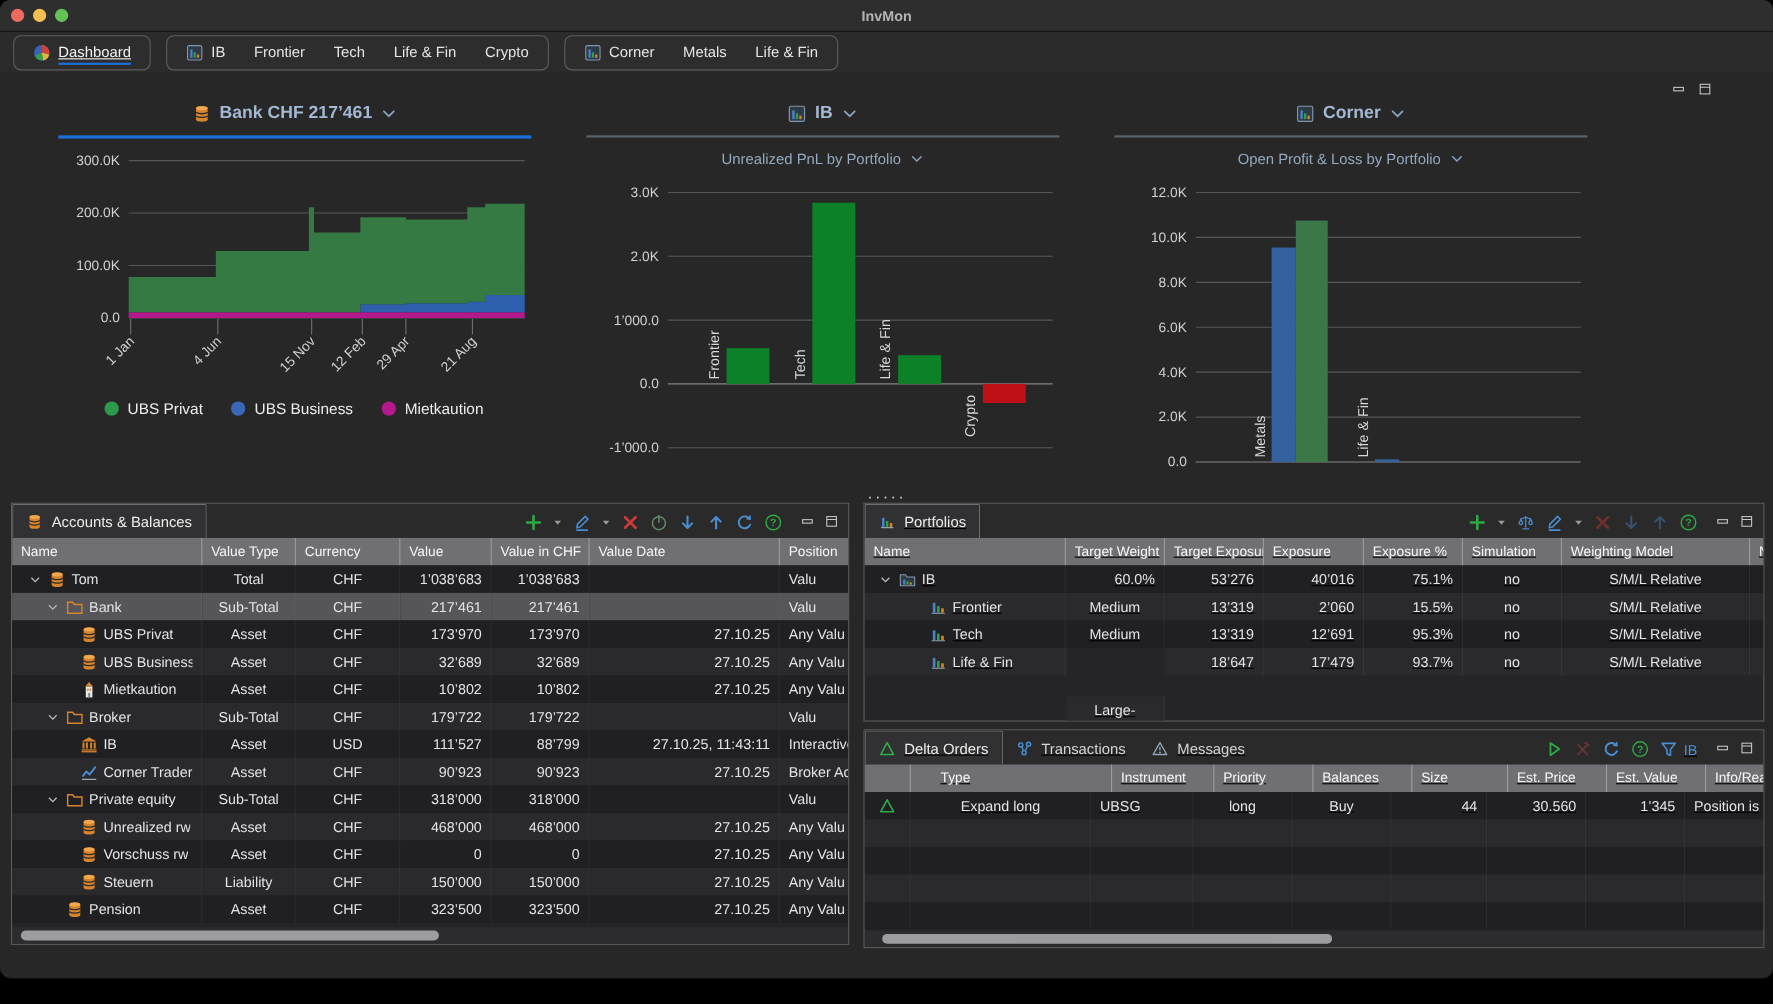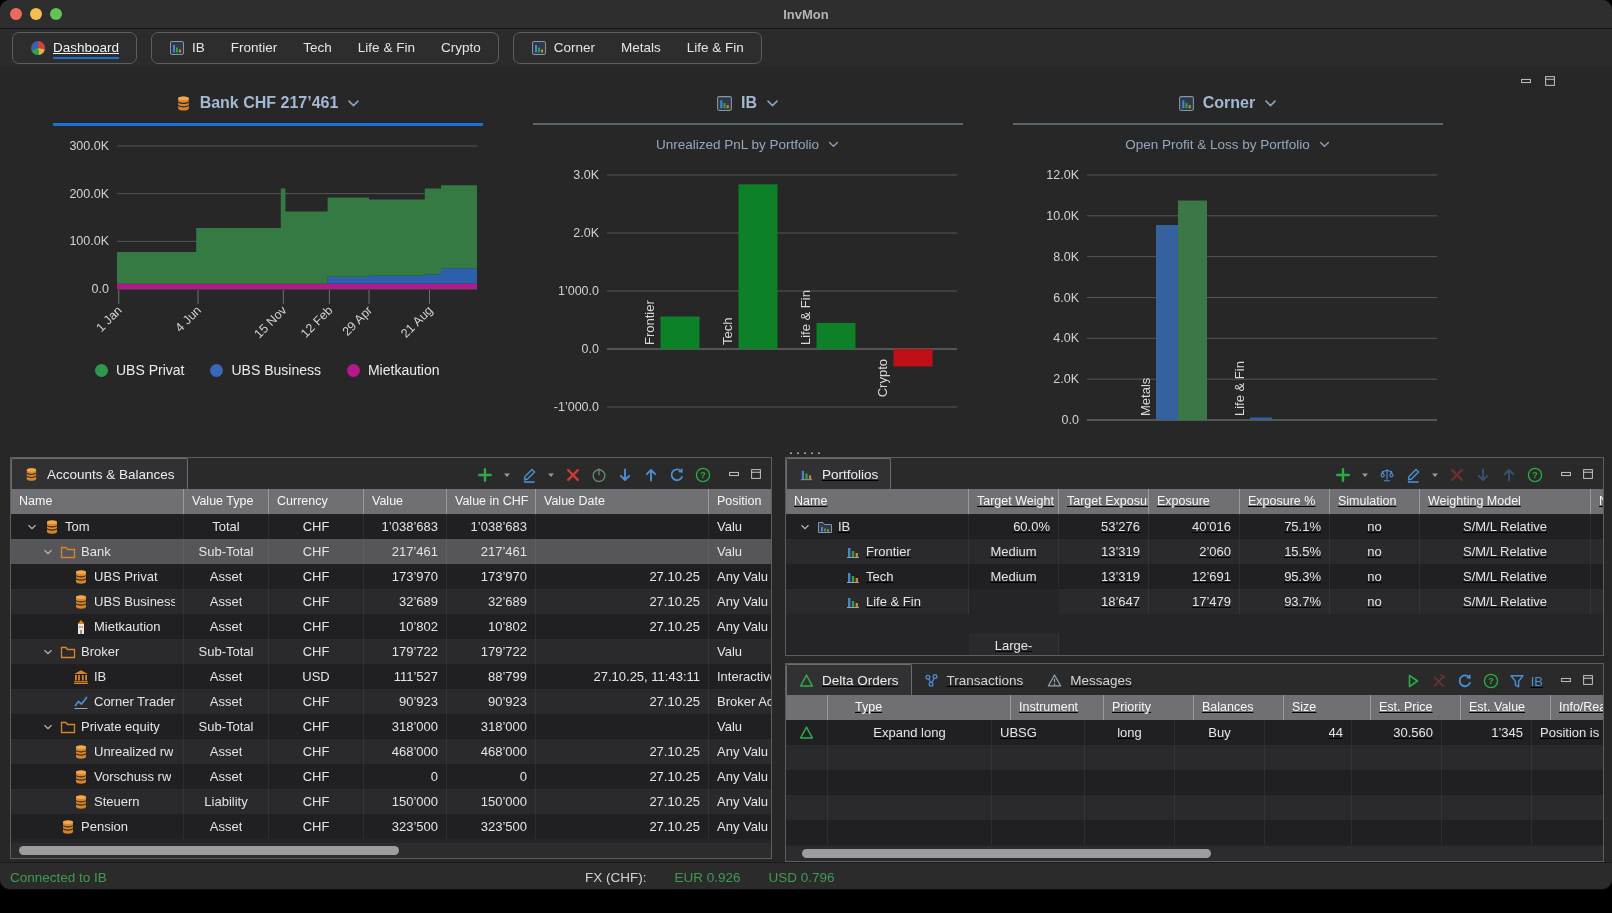--- a/index.html
+++ b/index.html
@@ -1303,21 +1303,13 @@
               <span class="txt"></span>
             </div>
           </div>
           <div class="scrollrow">
             <div class="thumb" style="left: 2%; width: 50%;"></div>
           </div>
         </div>
     </div>
   </div>
 
-  <div class="statusbar">
-    <span class="conn">Connected to IB</span>
-    <span class="fxgroup">
-      <span class="fxlabel">FX (CHF):</span>
-      <span class="fxval">EUR 0.926</span>
-      <span class="fxval">USD 0.796</span>
-    </span>
-  </div>
 </div>
 
 </body></html>

